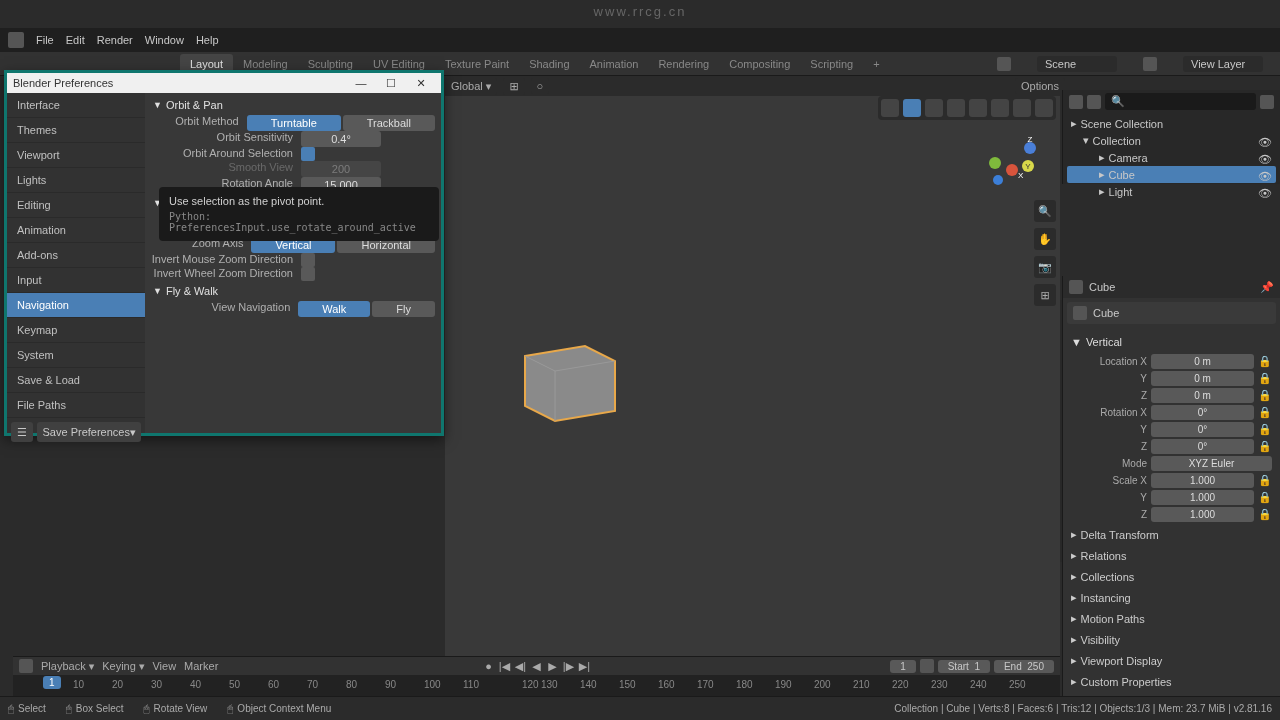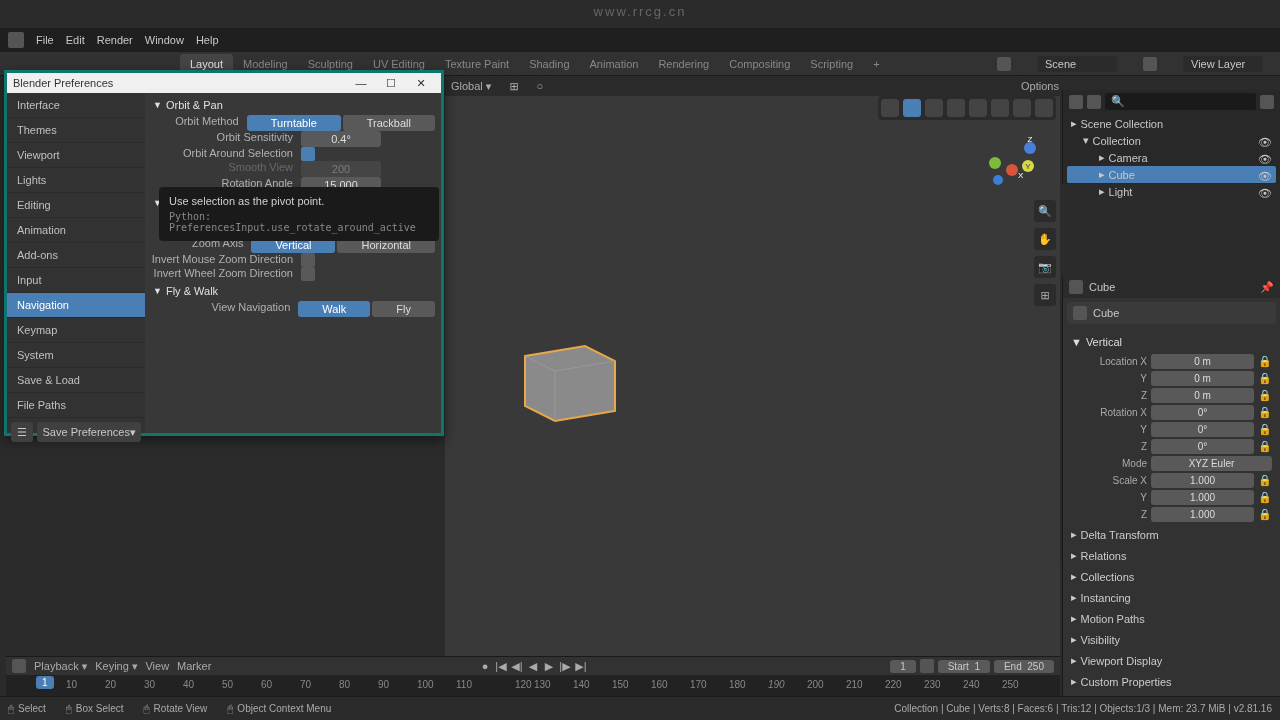--- a/index.html
+++ b/index.html
@@ -61,21 +61,21 @@
 .prop-tabs { position: absolute; top: 300px; right: 198px; width: 22px; display: flex; flex-direction: column; gap: 2px; background: #282828; padding: 2px; }
 .prop-tabs .pt { width: 18px; height: 18px; background: #3a3a3a; border-radius: 2px; }
 .prop-tabs .pt.active { background: #5a5a5a; }
 .props .panel { padding: 4px 8px; }
 .props .phdr { display: flex; align-items: center; gap: 4px; padding: 4px 0; color: #ddd; }
 .props .prow { display: flex; align-items: center; margin: 2px 0; gap: 4px; }
 .props .prow .plbl { width: 76px; text-align: right; color: #aaa; font-size: 10px; }
 .props .prow .pval { flex: 1; background: #595959; padding: 2px 6px; border-radius: 3px; text-align: center; color: #ddd; font-size: 10px; }
 .props .prow .plock { width: 14px; height: 14px; }
 .props .collapsed { display: flex; align-items: center; gap: 4px; padding: 4px 0; color: #ccc; }
-.timeline { position: absolute; bottom: 24px; left: 6px; right: 220px; height: 40px; background: #2b2b2b; border-top: 1px solid #1a1a1a; text-align: center; }
+.timeline { position: absolute; bottom: 24px; left: 13px; right: 220px; height: 40px; background: #2b2b2b; border-top: 1px solid #1a1a1a; text-align: center; }
 .timeline .tl-hdr { display: flex; align-items: center; padding: 2px 6px; gap: 8px; background: #323232; height: 18px; }
 .timeline .tl-hdr .dd { color: #aaa; cursor: pointer; }
 .timeline .tl-hdr .play-ctrls { position: absolute; left: 50%; transform: translateX(-50%); display: flex; gap: 2px; }
 .timeline .tl-hdr .play-ctrls .pb { width: 14px; height: 14px; display: flex; align-items: center; justify-content: center; color: #aaa; }
 .timeline .tl-hdr .frame-fields { position: absolute; right: 6px; display: flex; gap: 4px; align-items: center; }
 .timeline .tl-hdr .frame-fields .ff { background: #595959; padding: 1px 10px; border-radius: 3px; font-size: 10px; }
 .timeline .ruler { height: 22px; background: #222; display: flex; position: relative; }
 .timeline .ruler .tick { position: absolute; color: #888; font-size: 10px; top: 4px; }
 .timeline .ruler .cur { position: absolute; left: 30px; top: 1px; background: #4a7fb5; color: #fff; padding: 1px 6px; border-radius: 3px; font-size: 10px; }
 .statusbar { position: absolute; bottom: 0; left: 0; right: 0; height: 24px; background: #2b2b2b; border-top: 1px solid #1a1a1a; display: flex; align-items: center; padding: 0 8px; gap: 20px; font-size: 10px; color: #aaa; }
@@ -469,21 +469,21 @@
       <span class="tick" style="left: 372px;">90</span>
       <span class="tick" style="left: 411px;">100</span>
       <span class="tick" style="left: 450px;">110</span>
       <span class="tick" style="left: 489px; margin-left: 20px;">120</span>
       <span class="tick" style="left: 528px;">130</span>
       <span class="tick" style="left: 567px;">140</span>
       <span class="tick" style="left: 606px;">150</span>
       <span class="tick" style="left: 645px;">160</span>
       <span class="tick" style="left: 684px;">170</span>
       <span class="tick" style="left: 723px;">180</span>
-      <span class="tick" style="left: 762px; font-style: italic;">190</span>
+      <span class="tick" style="left: 762px;">190</span>
       <span class="tick" style="left: 801px;">200</span>
       <span class="tick" style="left: 840px;">210</span>
       <span class="tick" style="left: 879px;">220</span>
       <span class="tick" style="left: 918px;">230</span>
       <span class="tick" style="left: 957px;">240</span>
       <span class="tick" style="left: 996px;">250</span>
     </div>
 </div>
 
 <div class="statusbar">

